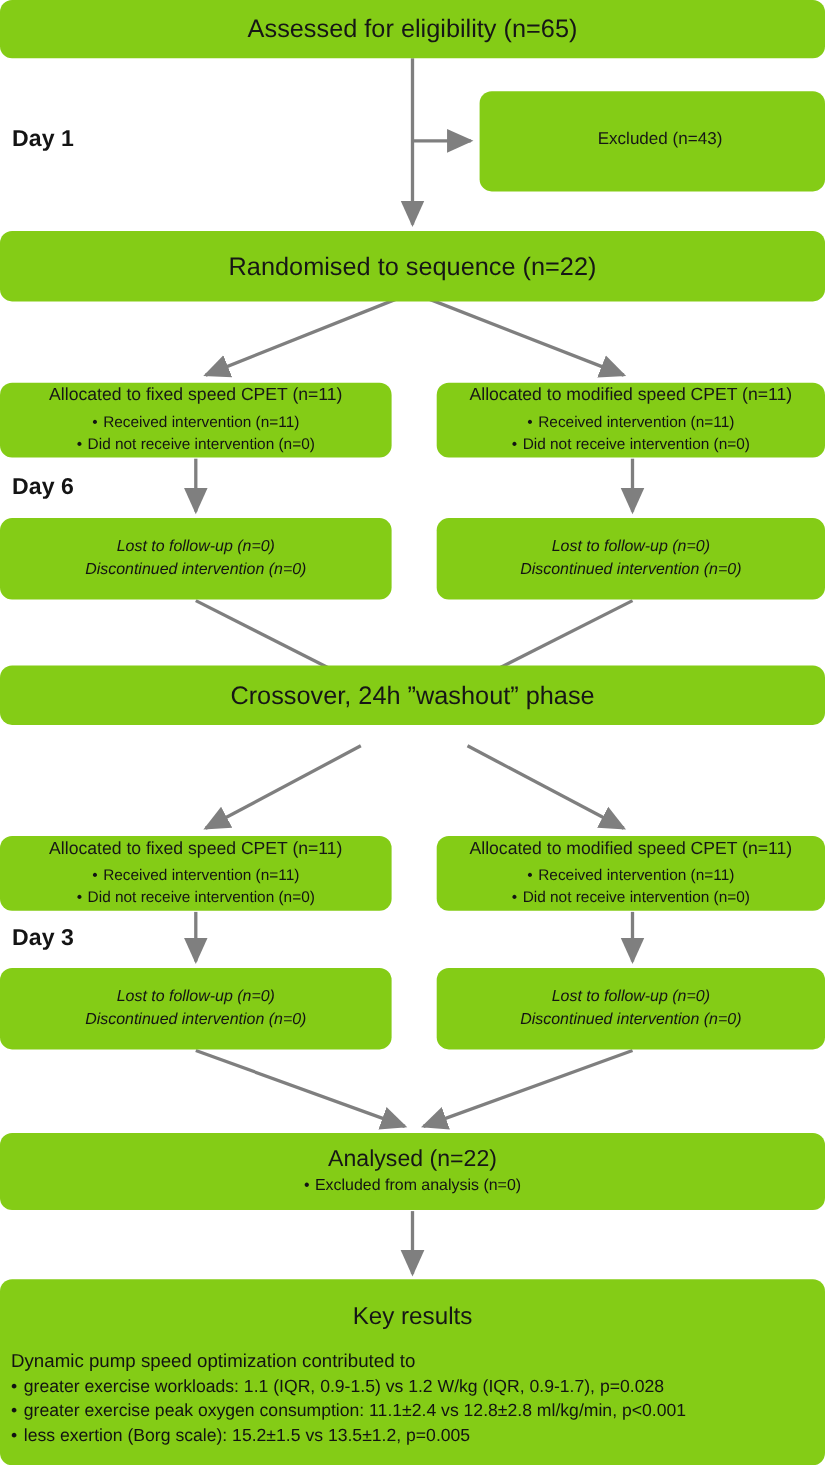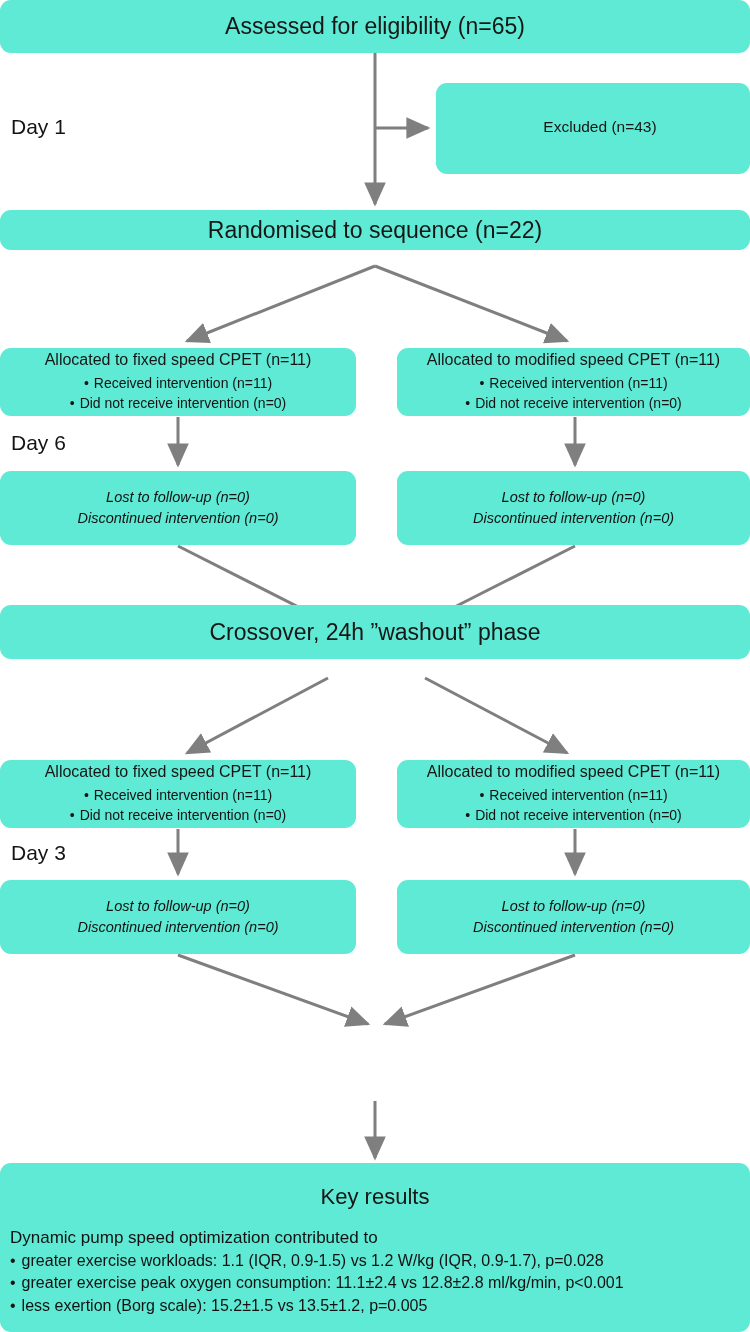--- a/index.html
+++ b/index.html
@@ -21,21 +21,21 @@
   #connectors {
     position: absolute;
     left: 0;
     top: 0;
     width: 750px;
     height: 1332px;
     pointer-events: none;
   }
   .box {
     position: absolute;
-    background: #5eead4;
+    background: #84cc16;
     border-radius: 11px;
     box-sizing: border-box;
     color: #1a1a1a;
     display: flex;
     flex-direction: column;
     justify-content: center;
   }
   .box-title {
     text-align: center;
     font-size: 21px;
@@ -73,25 +73,26 @@
   }
   .bullets li::before {
     content: "\2022";
     margin-right: 5px;
   }
   .day-label {
     position: absolute;
     font-size: 21px;
     color: #141414;
     white-space: nowrap;
+    font-weight: bold;
   }
   
   #box-assessed   { left: 0px;   top: 0px;    width: 750px; height: 53px;  }
   #box-excluded   { left: 436px; top: 83px;   width: 314px; height: 91px;  padding: 9px 0 9px 14px; justify-content: center; }
-  #box-randomised { left: 0px;   top: 210px;  width: 750px; height: 40px;  }
+  #box-randomised { left: 0px;   top: 210px;  width: 750px; height: 64px;  }
   #box-alloc-a1   { left: 0px;   top: 348px;  width: 356px; height: 68px;  }
   #box-alloc-b1   { left: 397px; top: 348px;  width: 353px; height: 68px;  }
   #box-lost-a1    { left: 0px;   top: 471px;  width: 356px; height: 74px;  }
   #box-lost-b1    { left: 397px; top: 471px;  width: 353px; height: 74px;  }
   #box-crossover  { left: 0px;   top: 605px;  width: 750px; height: 54px;  }
   #box-alloc-a2   { left: 0px;   top: 760px;  width: 356px; height: 68px;  }
   #box-alloc-b2   { left: 397px; top: 760px;  width: 353px; height: 68px;  }
   #box-lost-a2    { left: 0px;   top: 880px;  width: 356px; height: 74px;  }
   #box-lost-b2    { left: 397px; top: 880px;  width: 353px; height: 74px;  }
   #box-analysed   { left: 0px;   top: 1030px; width: 750px; height: 70px;  }
@@ -249,20 +250,26 @@
     </div>
   </div>
 
   <div class="box" id="box-lost-b2">
     <div class="box-lines">
       <span class="ln">Lost to follow-up (n=0)</span>
       <span class="ln">Discontinued intervention (n=0)</span>
     </div>
   </div>
 
+  <div class="box" id="box-analysed">
+    <div class="box-title">Analysed (n=22)</div>
+    <ul class="bullets centered">
+      <li>Excluded from analysis (n=0)</li>
+    </ul>
+  </div>
 
   <div class="box" id="box-key">
     <div class="box-title">Key results</div>
     <div class="key-intro">Dynamic pump speed optimization contributed to</div>
     <ul class="key-bullets">
       <li>greater exercise workloads: 1.1 (IQR, 0.9-1.5) vs 1.2 W/kg (IQR, 0.9-1.7), p=0.028</li>
       <li>greater exercise peak oxygen consumption: 11.1±2.4 vs 12.8±2.8 ml/kg/min, p&lt;0.001</li>
       <li>less exertion (Borg scale): 15.2±1.5 vs 13.5±1.2, p=0.005</li>
     </ul>
   </div>

